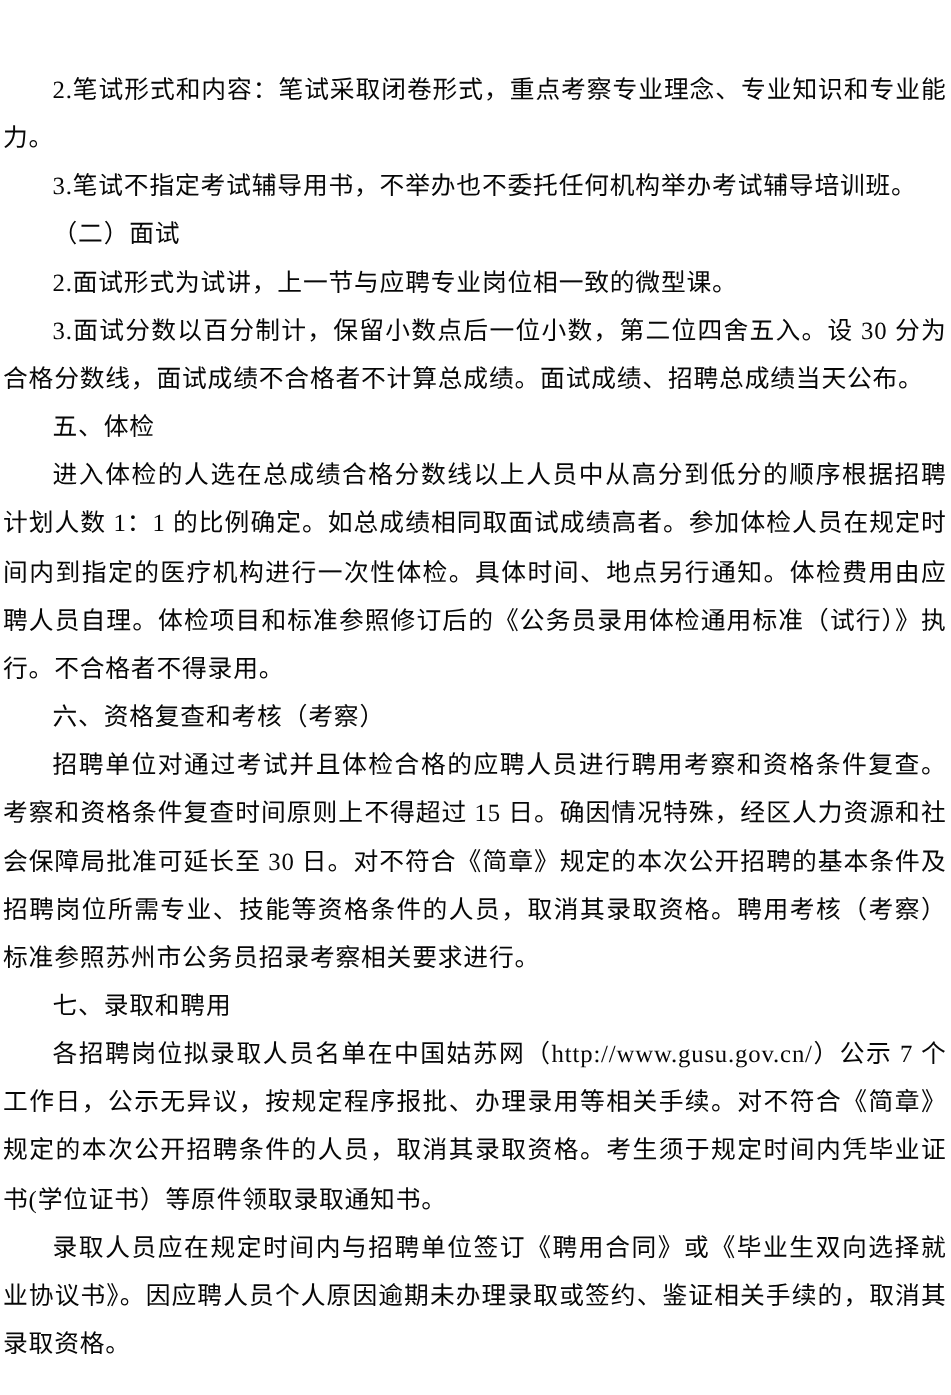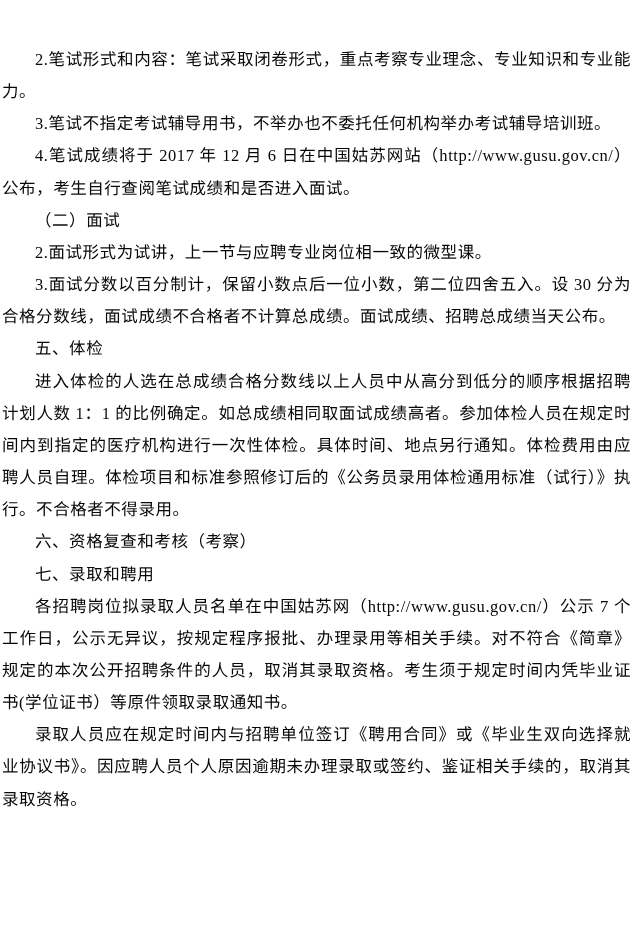--- a/index.html
+++ b/index.html
@@ -37,24 +37,24 @@
   .doc-page p.heading {
     text-align: left;
   }
 </style>
 </head>
 <body>
 
 <div class="doc-page">
   <p>2.笔试形式和内容：笔试采取闭卷形式，重点考察专业理念、专业知识和专业能力。</p>
   <p>3.笔试不指定考试辅导用书，不举办也不委托任何机构举办考试辅导培训班。</p>
-  <p>4.笔试成绩将于 2017 年 12 月 6 日在中国姑苏网站（http://www.gusu.gov.cn/）公布，考生自行查阅笔试成绩和是否进入面试。</p>
   <p class="heading">（二）面试</p>
   <p>2.面试形式为试讲，上一节与应聘专业岗位相一致的微型课。</p>
   <p>3.面试分数以百分制计，保留小数点后一位小数，第二位四舍五入。设 30 分为合格分数线，面试成绩不合格者不计算总成绩。面试成绩、招聘总成绩当天公布。</p>
   <p class="heading">五、体检</p>
   <p>进入体检的人选在总成绩合格分数线以上人员中从高分到低分的顺序根据招聘计划人数 1：1 的比例确定。如总成绩相同取面试成绩高者。参加体检人员在规定时间内到指定的医疗机构进行一次性体检。具体时间、地点另行通知。体检费用由应聘人员自理。体检项目和标准参照修订后的《公务员录用体检通用标准（试行）》执行。不合格者不得录用。</p>
   <p class="heading">六、资格复查和考核（考察）</p>
+  <p>招聘单位对通过考试并且体检合格的应聘人员进行聘用考察和资格条件复查。考察和资格条件复查时间原则上不得超过 15 日。确因情况特殊，经区人力资源和社会保障局批准可延长至 30 日。对不符合《简章》规定的本次公开招聘的基本条件及招聘岗位所需专业、技能等资格条件的人员，取消其录取资格。聘用考核（考察）标准参照苏州市公务员招录考察相关要求进行。</p>
   <p class="heading">七、录取和聘用</p>
   <p>各招聘岗位拟录取人员名单在中国姑苏网（http://www.gusu.gov.cn/）公示 7 个工作日，公示无异议，按规定程序报批、办理录用等相关手续。对不符合《简章》规定的本次公开招聘条件的人员，取消其录取资格。考生须于规定时间内凭毕业证书(学位证书）等原件领取录取通知书。</p>
   <p>录取人员应在规定时间内与招聘单位签订《聘用合同》或《毕业生双向选择就业协议书》。因应聘人员个人原因逾期未办理录取或签约、鉴证相关手续的，取消其录取资格。</p>
 
 </div>
 
 </body></html>

